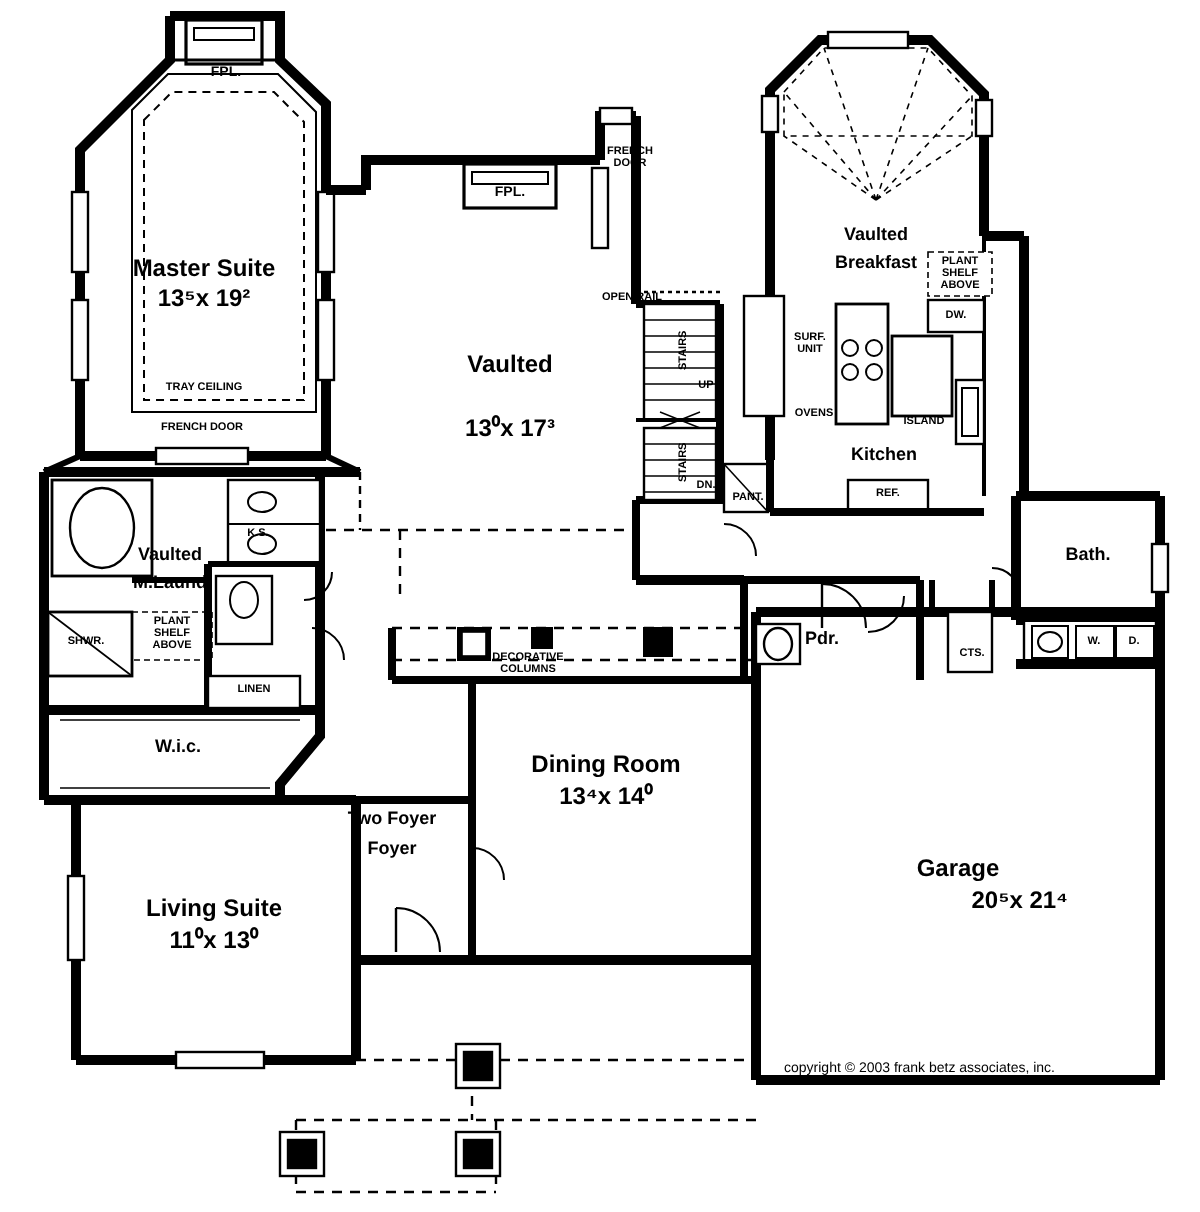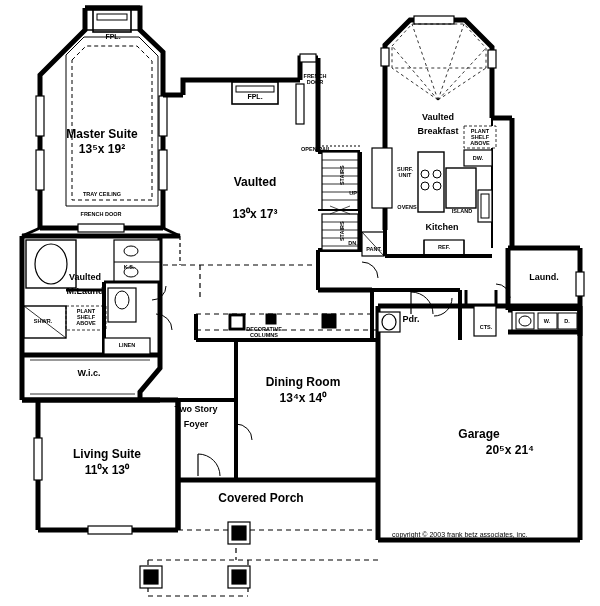--- a/index.html
+++ b/index.html
@@ -322,46 +322,45 @@
   <div class="label med" style="left:396px; top:126px; width:84px;">Breakfast</div>
 
   <div class="label tiny" style="left:464px; top:128px; width:32px; white-space:normal; line-height:1.1;">PLANT SHELF ABOVE</div>
   <div class="label tiny" style="left:390px; top:166px; width:30px; white-space:normal; line-height:1.1;">SURF. UNIT</div>
   <div class="label tiny" style="left:466px; top:155px; width:24px;">DW.</div>
   <div class="label tiny" style="left:392px; top:204px; width:30px;">OVENS</div>
   <div class="label tiny" style="left:446px; top:208px; width:32px;">ISLAND</div>
   <div class="label med" style="left:412px; top:222px; width:60px;">Kitchen</div>
   <div class="label tiny" style="left:432px; top:244px; width:24px;">REF.</div>
 
-  <div class="label med" style="left:512px; top:272px; width:64px;">Laund.</div>
+  <div class="label med" style="left:512px; top:272px; width:64px;">Bath.</div>
   <div class="label tiny" style="left:512px; top:306px; width:26px;">SINK</div>
   <div class="label tiny" style="left:540px; top:318px; width:14px;">W.</div>
   <div class="label tiny" style="left:560px; top:318px; width:14px;">D.</div>
   <div class="label tiny" style="left:474px; top:324px; width:24px;">CTS.</div>
   <div class="label med" style="left:396px; top:314px; width:30px;">Pdr.</div>
 
   <div class="label med" style="left:56px; top:272px; width:58px;">Vaulted</div>
   <div class="label med" style="left:56px; top:286px; width:58px;">M.Laund</div>
   <div class="label tiny" style="left:118px; top:264px; width:22px;">K.S.</div>
   <div class="label tiny" style="left:26px; top:318px; width:34px;">SHWR.</div>
   <div class="label tiny" style="left:68px; top:308px; width:36px; white-space:normal; line-height:1.1;">PLANT SHELF ABOVE</div>
   <div class="label tiny" style="left:108px; top:342px; width:38px;">LINEN</div>
   <div class="label med" style="left:62px; top:368px; width:54px;">W.i.c.</div>
 
   <div class="label tiny" style="left:238px; top:326px; width:52px; white-space:normal; line-height:1.1;">DECORATIVE COLUMNS</div>
 
   <div class="label big" style="left:248px; top:376px; width:110px;">Dining Room</div>
   <div class="label big" style="left:248px; top:392px; width:110px;">13⁴x 14⁰</div>
 
-  <div class="label med" style="left:160px; top:404px; width:72px;">Two Story</div>
+  <div class="label med" style="left:160px; top:404px; width:72px;">Two Foyer</div>
   <div class="label med" style="left:160px; top:419px; width:72px;">Foyer</div>
 
   <div class="label big" style="left:52px; top:448px; width:110px;">Living Suite</div>
   <div class="label big" style="left:52px; top:464px; width:110px;">11⁰x 13⁰</div>
 
-  <div class="label big" style="left:196px; top:492px; width:130px;">Covered Porch</div>
 
   <div class="label big" style="left:424px; top:428px; width:110px;">Garage</div>
   <div class="label big" style="left:424px; top:444px; width:110px;text-align:right;">20⁵x 21⁴</div>
 
   <div class="copyright" style="left:392px; top:531px;">copyright © 2003 frank betz associates, inc.</div>
 
 </div>
 
 </body></html>

